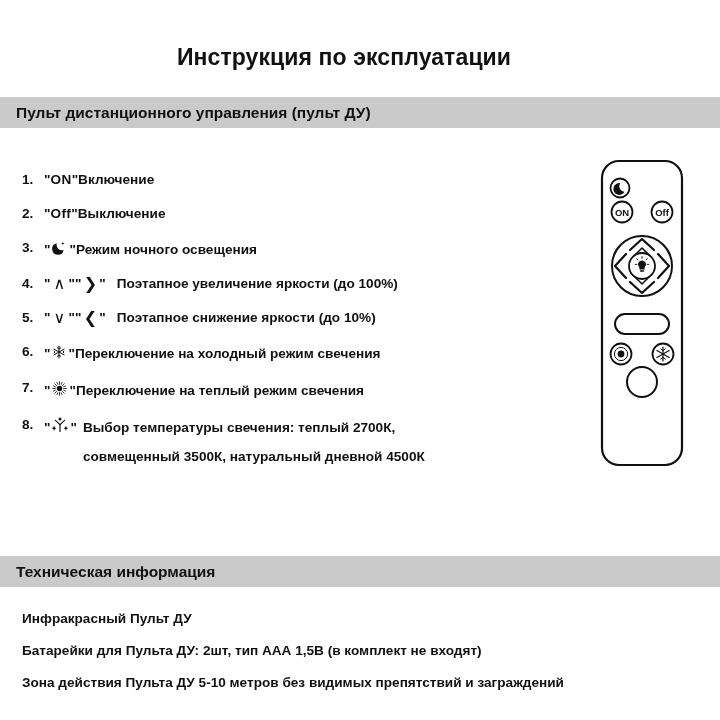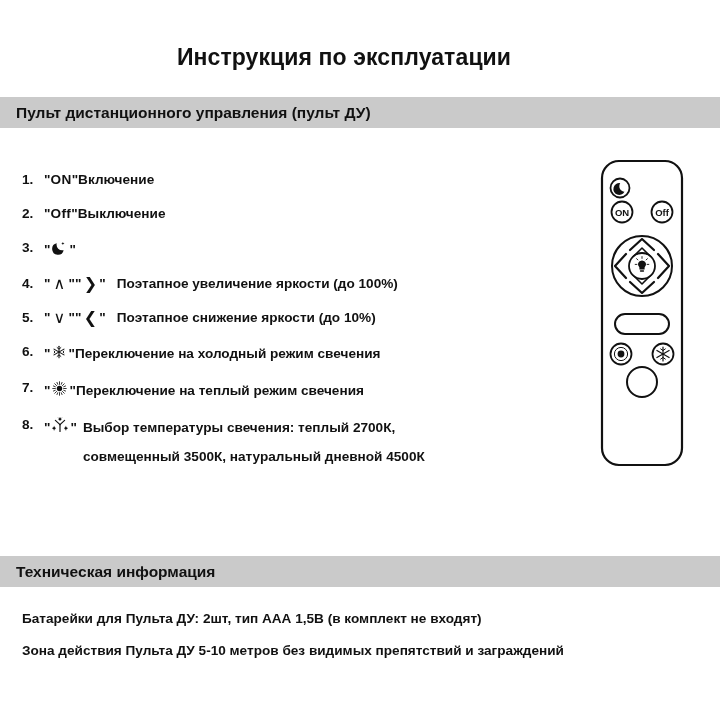--- a/index.html
+++ b/index.html
@@ -169,20 +169,21 @@
       <span class="ins-num">3.</span>
       <span class="ins-body">
         <span class="q">"</span>
         <span class="glyph-wrap">
           <svg width="15" height="15" viewBox="0 0 16 16">
             <path d="M12.4 10.8A6 6 0 0 1 5.1 3.4 6.2 6.2 0 1 0 12.4 10.8Z" fill="#111"></path>
             <path d="M11.6 2.0l0.5 1.2 1.2 0.5 -1.2 0.5 -0.5 1.2 -0.5 -1.2 -1.2 -0.5 1.2 -0.5Z" fill="#111"></path>
           </svg>
         </span>
         <span class="q">"</span>
+        <span class="ins-text">Режим ночного освещения</span>
       </span>
     </div>
 
     <div class="ins-row">
       <span class="ins-num">4.</span>
       <span class="ins-body">
         <span class="q">"</span>
         <span class="glyph-wrap chev">∧</span>
         <span class="q">"</span>
         <span class="q">"</span>
@@ -371,17 +372,18 @@
 
       <circle cx="50" cy="224" r="15" fill="#ffffff" stroke="#111111" stroke-width="2"></circle>
     </svg>
   </div>
 
   <div class="section-bar" id="bar-tech">
     <span class="section-bar-label">Техническая информация</span>
   </div>
 
   <div class="tech-list">
+    <div class="tech-row">Инфракрасный Пульт ДУ</div>
     <div class="tech-row">Батарейки для Пульта ДУ: 2шт, тип ААА 1,5В (в комплект не входят)</div>
     <div class="tech-row">Зона действия Пульта ДУ 5-10 метров без видимых препятствий и заграждений</div>
   </div>
 
 </div>
 
 </body></html>

